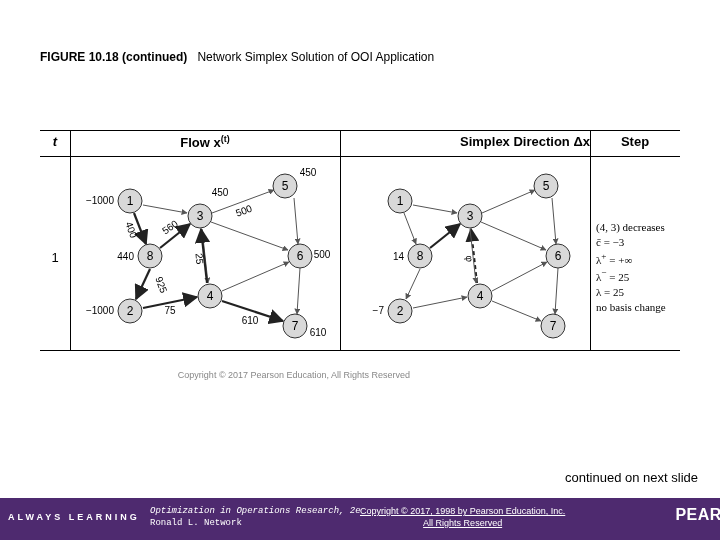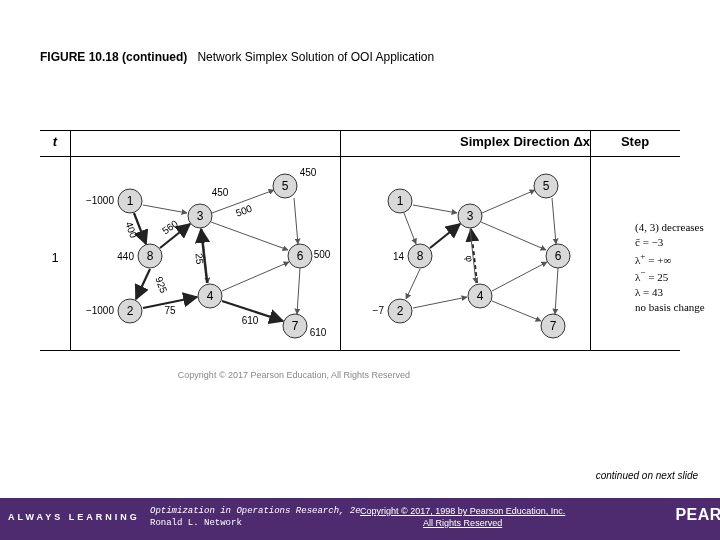--- a/index.html
+++ b/index.html
@@ -68,21 +68,20 @@
     font-size: 13px;
   }
   .steplines {
     position: absolute;
     left: 556px;
     top: 90px;
     width: 82px;
     font-size: 11px;
     line-height: 1.35;
     font-family: "Times New Roman", serif;
-    margin-left: 39px;
   }
   svg { display: block; }
   .node { fill: #d9d9d9; stroke: #333; stroke-width: 1; }
   .nlabel { font: 12px Arial; text-anchor: middle; dominant-baseline: central; }
   .supply { font: 10px Arial; text-anchor: end; }
   .elabel { font: 10px Arial; text-anchor: middle; }
   .arc { stroke: #555; stroke-width: 1; fill: none; marker-end: url(#ah1); }
   .arcH { stroke: #222; stroke-width: 2.2; fill: none; marker-end: url(#ah2); }
   .arcD { stroke: #222; stroke-width: 2; stroke-dasharray: 4 3; fill: none; marker-end: url(#ah2); }
   .copytext {
@@ -91,22 +90,21 @@
     left: 0;
     width: 588px;
     text-align: center;
     font-size: 9px;
     color: #888;
   }
   .continued {
     position: absolute;
     right: 22px;
     top: 470px;
-    font-size: 10px;
-    font-style: italic;
+    font-size: 13px;
   }
   .footer {
     position: absolute;
     bottom: 0;
     left: 0;
     width: 720px;
     height: 42px;
     background: #4e2a6f;
     color: #fff;
     font-size: 9px;
@@ -156,20 +154,23 @@
 
 <div class="table-area">
   <div class="hr-top"></div>
   <div class="hr-mid"></div>
   <div class="hr-bot"></div>
   <div class="v1"></div>
   <div class="v2"></div>
   <div class="v3"></div>
 
   <div class="hcell hc-t">t</div>
+  <div class="hcell hc-flow">
+    <span>Flow x</span><span class="sup">(t)</span>
+  </div>
   <div class="hcell hc-dir">
     <span>Simplex Direction </span><span>Δx</span>
   </div>
   <div class="hcell hc-step">Step</div>
 
   <div class="tcell">1</div>
 
   <svg width="270" height="194" style="position:absolute;left:30px;top:26px">
     <defs>
       <marker id="ah1" viewBox="0 0 10 10" refX="9" refY="5" markerWidth="6" markerHeight="6" orient="auto">
@@ -267,21 +268,21 @@
     <text class="supply" x="64" y="104">14</text>
     <text class="supply" x="44" y="158">−7</text>
     <text class="elabel" x="126" y="103" transform="rotate(85 126 103)">φ</text>
   </svg>
 
   <div class="steplines">
     <div>(4, 3) decreases</div>
     <div>c̄ = −3</div>
     <div><span>λ</span><sup>+</sup><span> = +∞</span></div>
     <div><span>λ</span><sup>−</sup><span> = 25</span></div>
-    <div>λ = 43</div>
+    <div>λ = 25</div>
     <div>no basis change</div>
   </div>
 </div>
 
 <div class="copytext">Copyright © 2017 Pearson Education, All Rights Reserved</div>
 
 <div class="continued">continued on next slide</div>
 
 <div class="footer">
   <div class="al">ALWAYS LEARNING</div>

